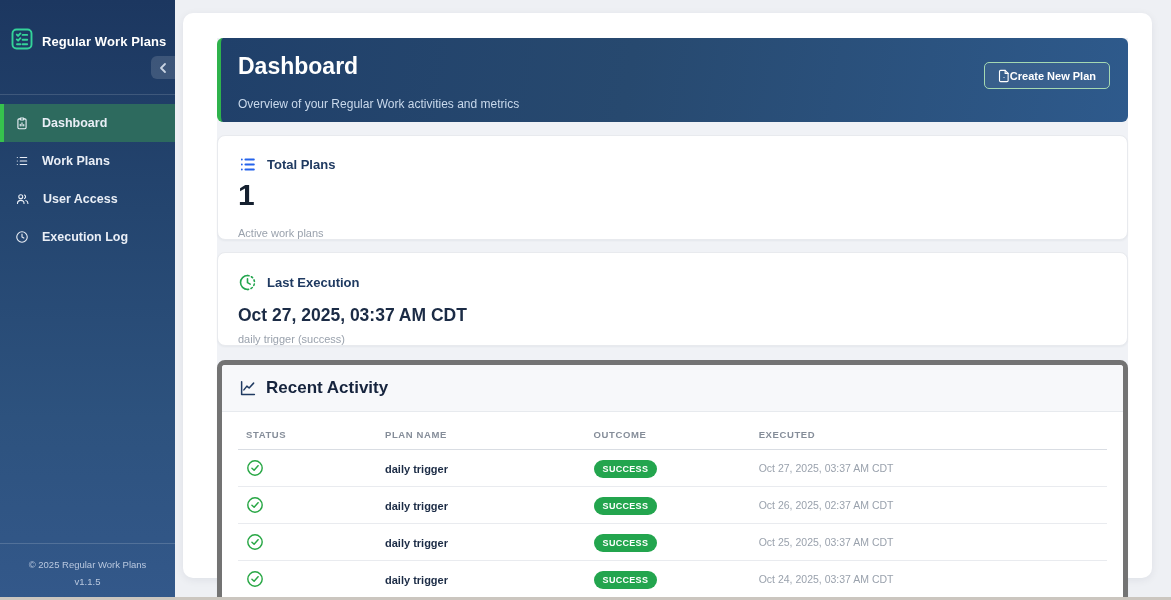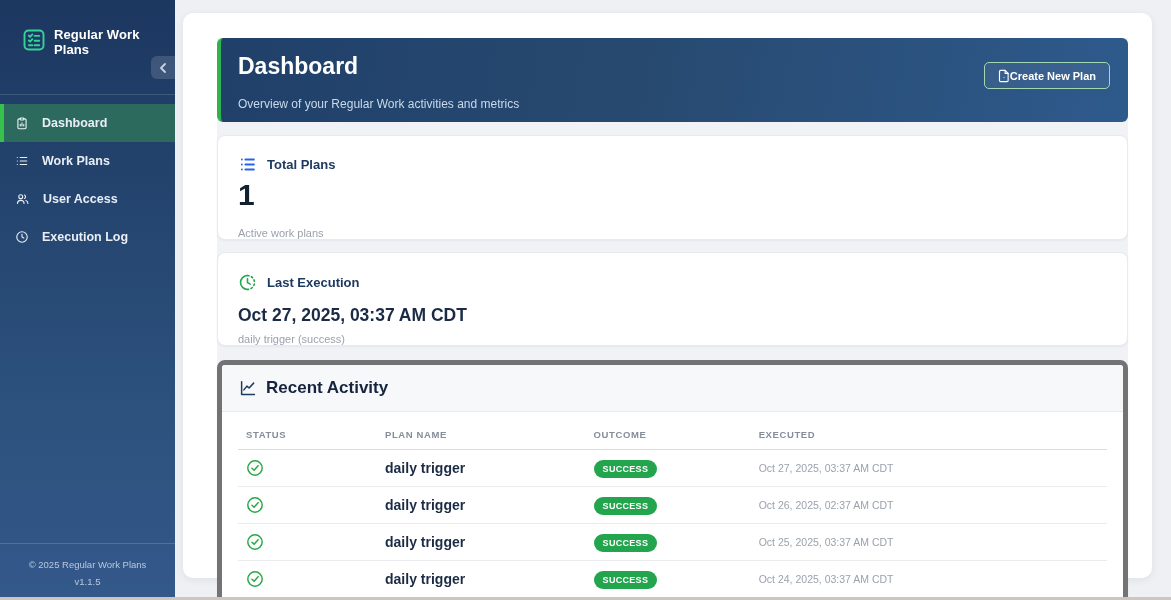--- a/index.html
+++ b/index.html
@@ -13,21 +13,21 @@
 
   
   .sidebar {
     position: absolute; left: 0; top: 0; width: 175px; height: 597px;
     background: linear-gradient(180deg, #1c3760 0%, #24456f 35%, #2d527e 70%, #33588a 100%);
   }
   .sidebar-header {
     height: 95px; position: relative;
     border-bottom: 1px solid rgba(255,255,255,0.14);
   }
-  .logo-row { display: flex; align-items: center; gap: 8px; padding: 27px 8px 0 22px; }
+  .logo-row { display: flex; align-items: center; gap: 8px; padding: 27px 8px 0 10px; }
   .app-title { color: #ffffff; font-size: 13px; font-weight: bold; letter-spacing: 0.1px; }
   .collapse-btn {
     position: absolute; right: 0; top: 56px; width: 24px; height: 23px;
     background: rgba(255,255,255,0.14); border: none; border-radius: 6px 0 0 6px;
     display: flex; align-items: center; justify-content: center; cursor: pointer;
     color: #c9d4e3;
   }
   .nav { margin-top: 9px; }
   .nav-item {
     height: 38px; display: flex; align-items: center; gap: 13px;
@@ -104,21 +104,21 @@
   .activity-header h2 { font-size: 17px; font-weight: bold; color: #16243d; }
   .table-wrap { padding: 2px 16px 12px; }
   table { width: 100%; border-collapse: collapse; table-layout: fixed; }
   col.c-status { width: 16%; } col.c-plan { width: 24%; }
   col.c-outcome { width: 19%; } col.c-executed { width: 41%; }
   th {
     text-align: left; font-size: 9.5px; font-weight: bold; color: #858d99;
     letter-spacing: 0.6px; padding: 15px 8px 9px; border-bottom: 1px solid #d9dde3;
   }
   td { padding: 8px 8px; border-bottom: 1px solid #e9ebef; vertical-align: middle; }
-  .plan-name { font-size: 14px; font-weight: bold; color: #1b2b45; }
+  .plan-name { font-size: 11px; font-weight: bold; color: #1b2b45; }
   .badge {
     display: inline-block; background: #23a54e; color: #ffffff;
     font-size: 9px; font-weight: bold; letter-spacing: 0.3px;
     padding: 4px 9px; border-radius: 10px;
   }
   .executed-cell { font-size: 10.5px; color: #9aa2ad; }
   .status-cell svg { display: block; }
 </style>
 </head>
 <body>

